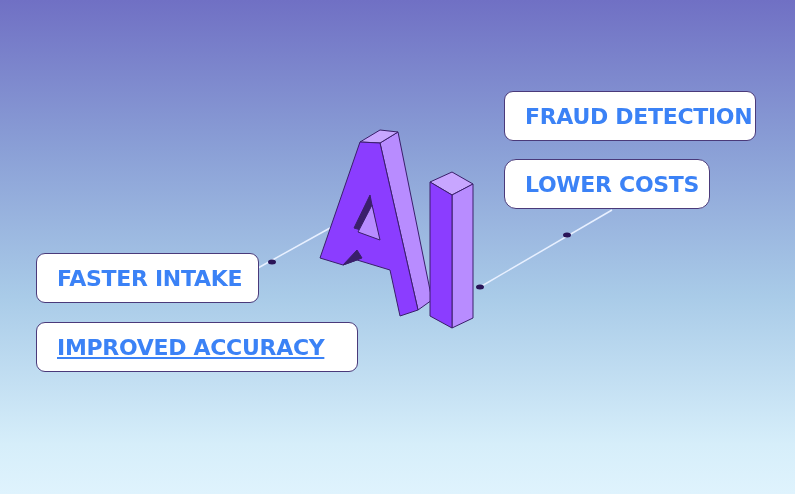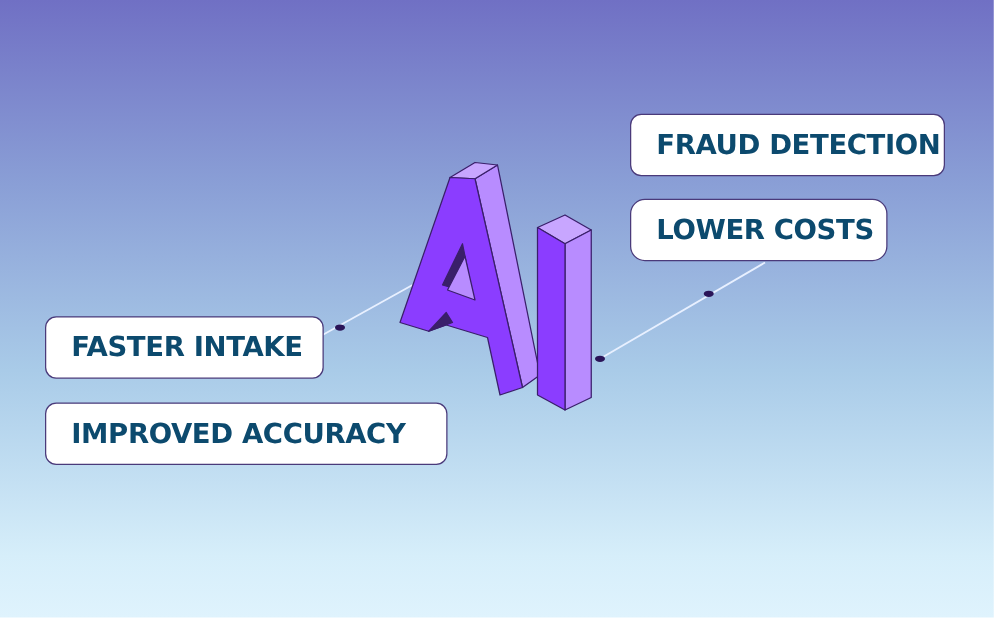--- a/index.html
+++ b/index.html
@@ -5,21 +5,21 @@
   html, body { margin:0; padding:0; }
   body {
     width:795px; height:494px; overflow:hidden; position:relative;
     background: linear-gradient(to bottom, #7070c4 0%, #8a9fd6 30%, #a9cbe8 60%, #d6eefa 90%, #dff3fd 100%);
     font-family: "DejaVu Sans", sans-serif;
   }
   .label {
     position:absolute; background:#ffffff; border:1.5px solid #4a3a7a;
     border-radius:9px; box-sizing:border-box;
     display:flex; align-items:center; padding-left:20px;
-    color:#0c4a6e; font-weight:bold; font-size:22px; letter-spacing:-0.3px;
+    color:#3b82f6; font-weight:bold; font-size:22px; letter-spacing:-0.3px;
     white-space:nowrap;
   }
   svg { position:absolute; left:0; top:0; }
 </style>
 </head>
 <body>
 
 <svg width="795" height="494">
 
   <line x1="258" y1="268" x2="330" y2="228" stroke="#e8f0ff" stroke-width="1.5"></line>
@@ -51,15 +51,15 @@
 
 <div class="label" style="left:504px;top:91px;width:252px;height:50px;">
   <span>FRAUD DETECTION</span>
 </div>
 <div class="label" style="left:504px;top:159px;width:206px;height:50px;border-radius:12px;">
   <span>LOWER COSTS</span>
 </div>
 <div class="label" style="left:36px;top:253px;width:223px;height:50px;">
   <span>FASTER INTAKE</span>
 </div>
-<div class="label" style="left:36px;top:322px;width:322px;height:50px;">
+<div class="label" style="left:36px;top:322px;width:322px;height:50px;text-decoration:underline;">
   <span>IMPROVED ACCURACY</span>
 </div>
 
 </body></html>

